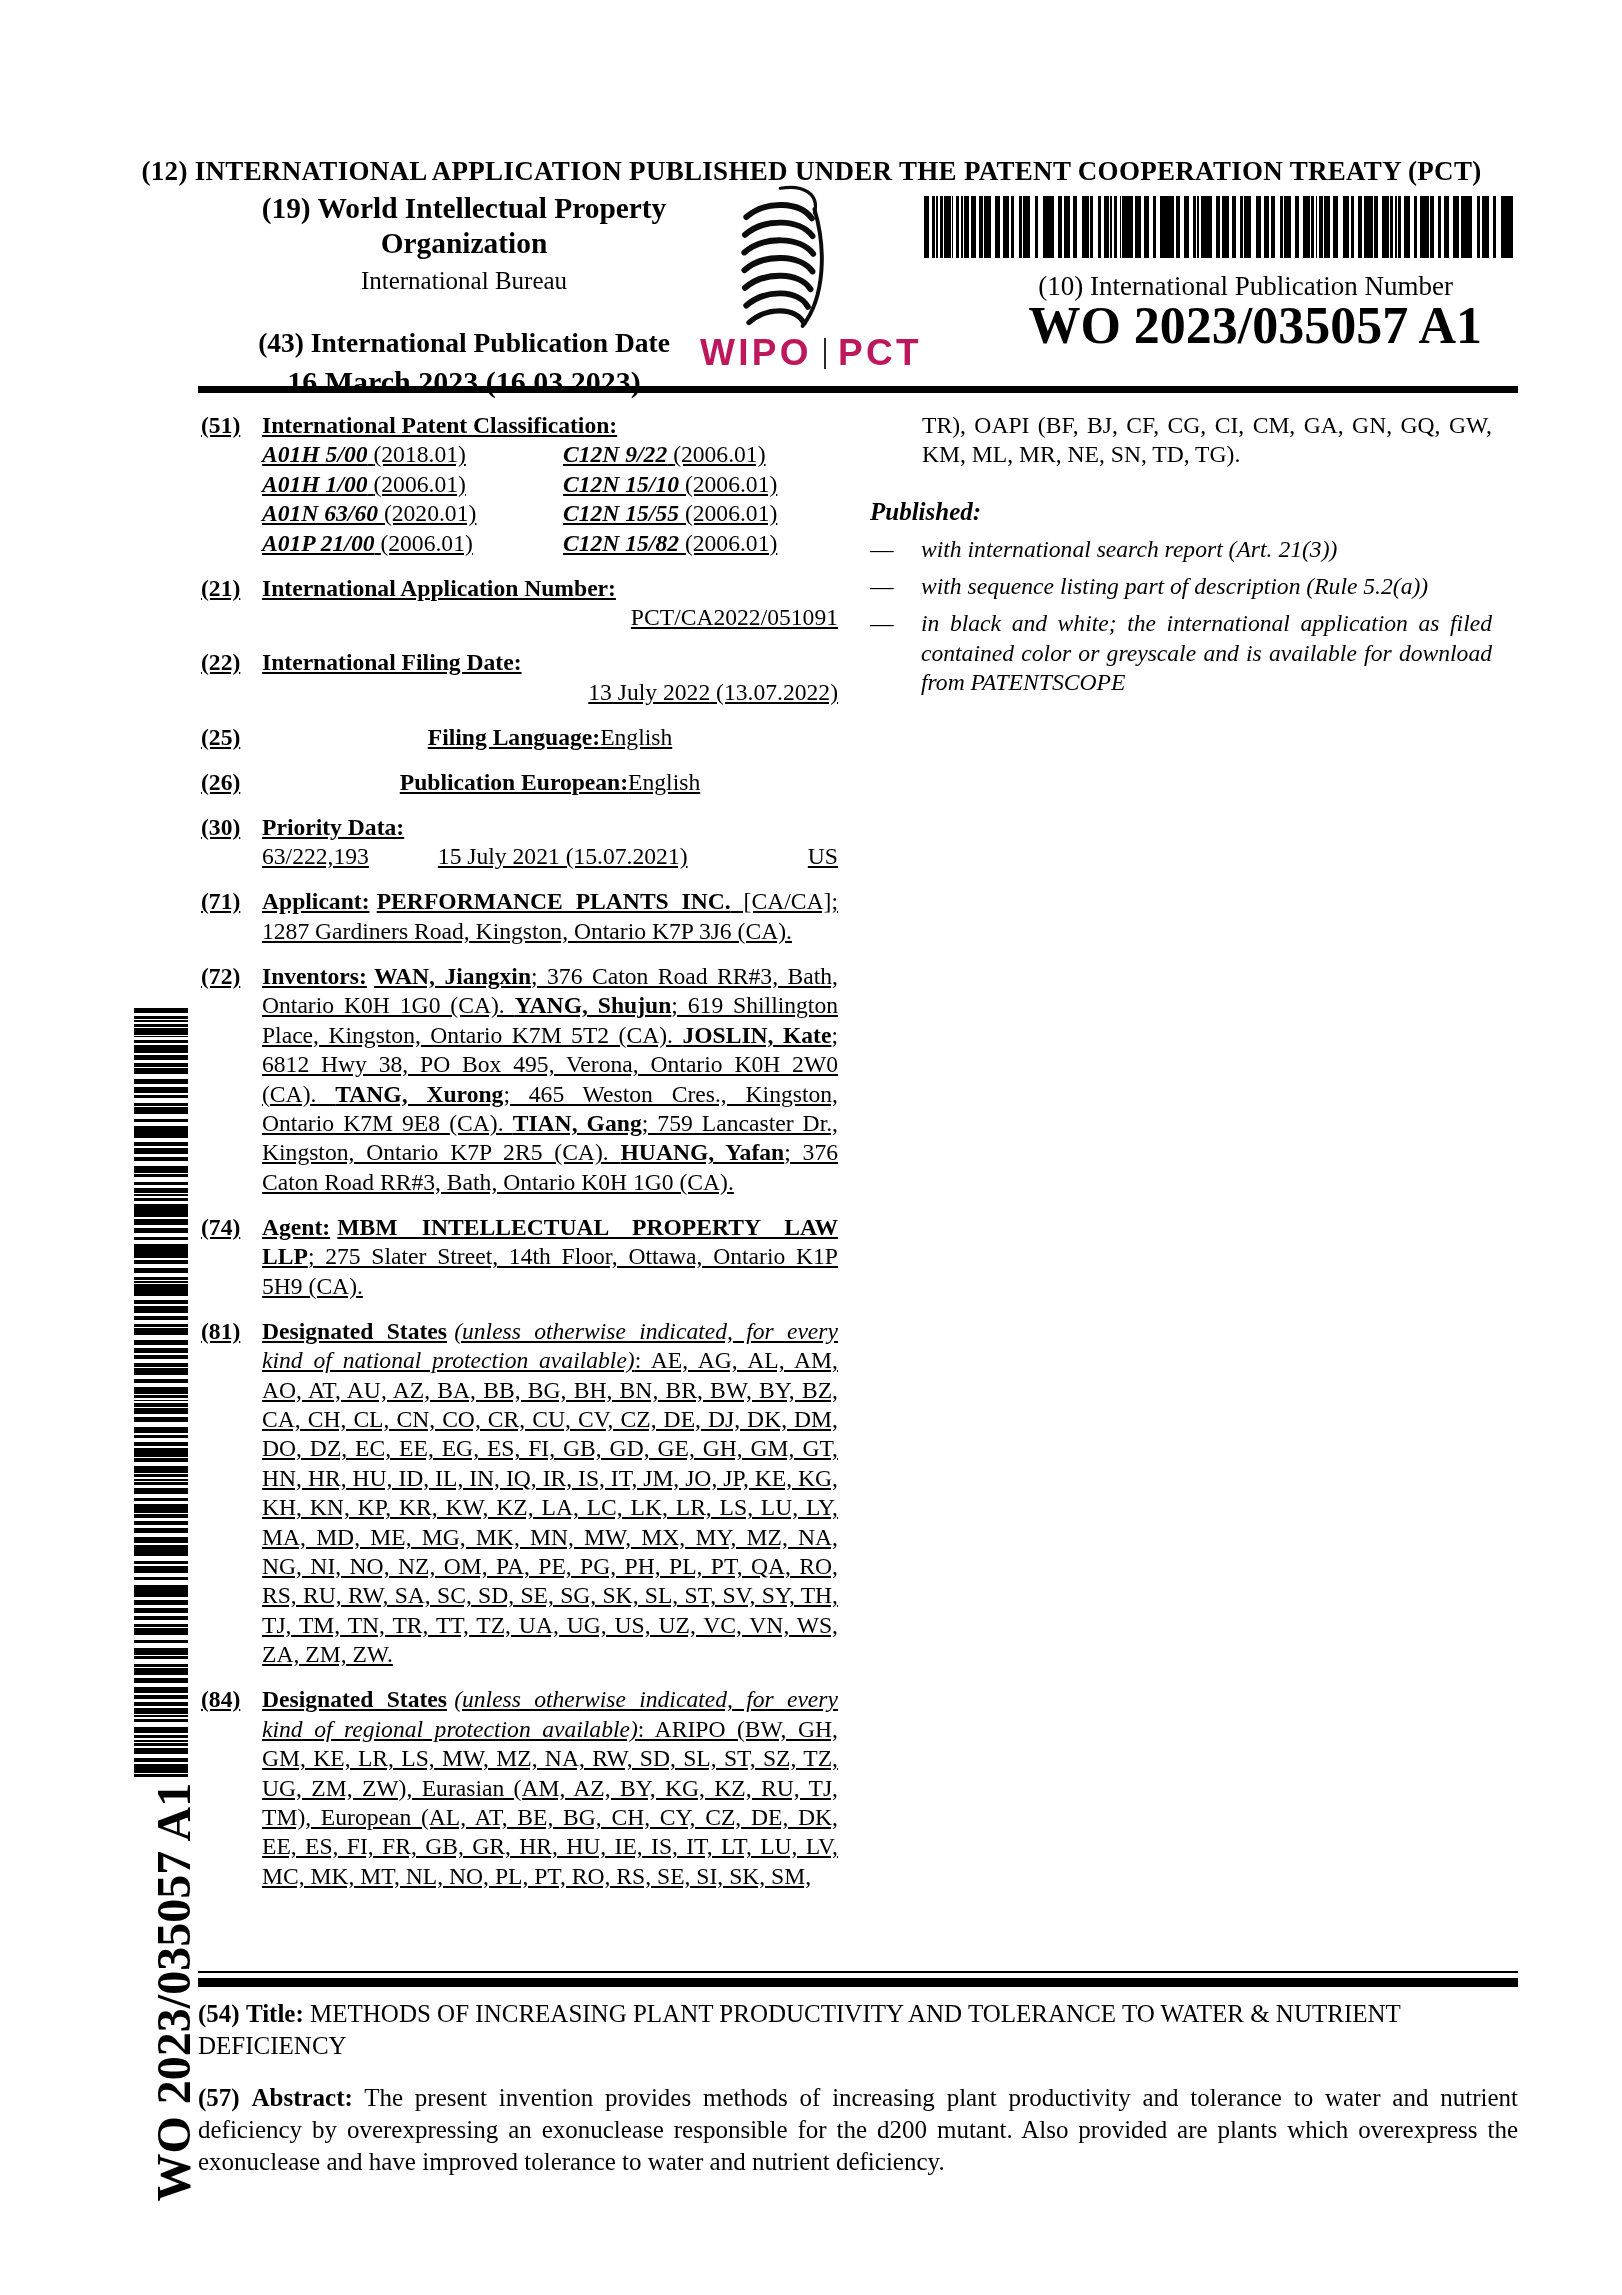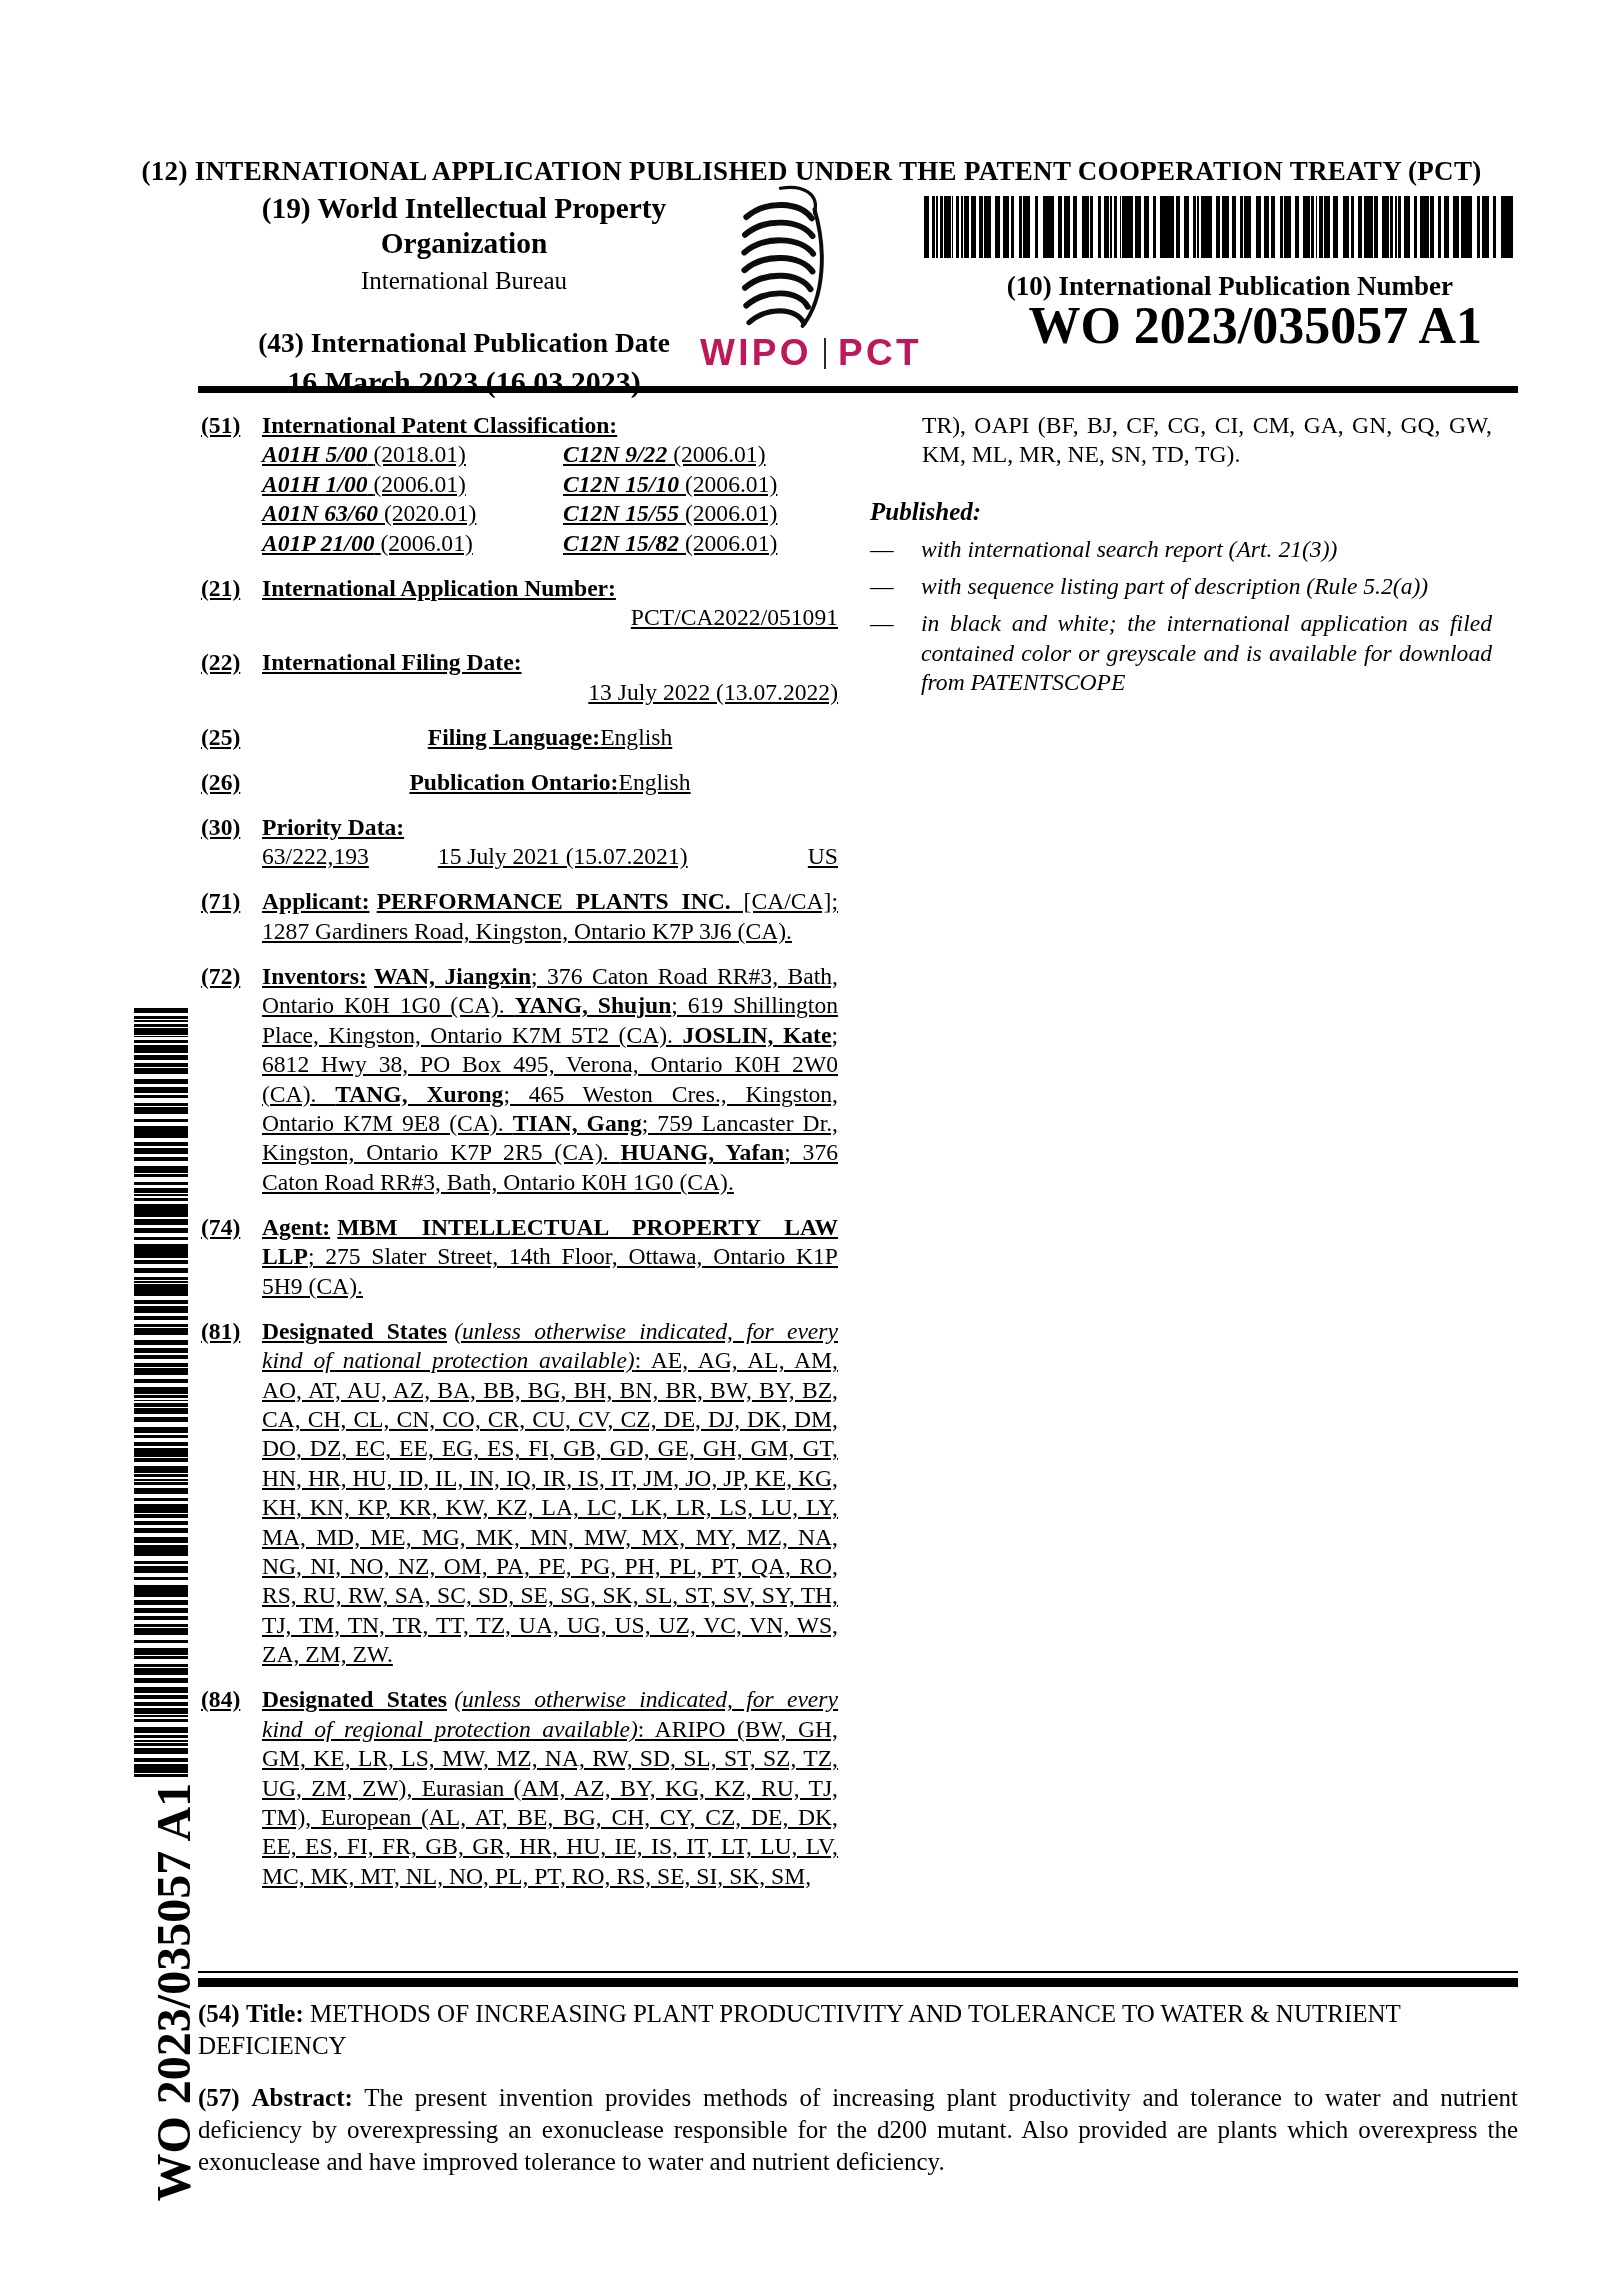--- a/index.html
+++ b/index.html
@@ -29,21 +29,21 @@
   .logo-sep { width:2.6px; height:31px; background:#2a2a2a; margin:0 11.8px; }
 
   .barcode-top {
     position:absolute; left:924px; top:196px; width:592px; height:62px;
     background:
       repeating-linear-gradient(90deg,#000 0 3.3px,rgba(0,0,0,0) 3.3px 7.9px),
       repeating-linear-gradient(90deg,#000 0 2px,rgba(0,0,0,0) 2px 12.4px),
       repeating-linear-gradient(90deg,#000 0 5.2px,rgba(0,0,0,0) 5.2px 20px),
       repeating-linear-gradient(90deg,#000 0 1.3px,rgba(0,0,0,0) 1.3px 28px);
   }
-  .pubnum-label { position:absolute; left:916px; top:271px; width:537px; text-align:right; font-weight:bold; font-size:27px; }
+  .pubnum-label { position:absolute; left:916px; top:271px; width:537px; text-align:right; font-weight:normal; font-size:27px; }
   .pubnum      { position:absolute; left:883px; top:296px; width:599px; text-align:right; font-weight:bold; font-size:52px; }
 
   .rule-top { position:absolute; left:198px; top:386px; width:1320px; height:7.2px; background:#000; }
 
   
   .col { position:absolute; top:411px; font-size:23.6px; line-height:29.4px; }
   .col-left  { left:201px;  width:637px; }
   .col-right { left:870px; width:622px; }
 
   .sec { display:flex; margin-top:15.7px;text-decoration:underline; }
@@ -180,21 +180,21 @@
       <div class="num">(25)</div>
       <div class="body inline-field">
         <span class="lbl">Filing Language:</span>
         <span>English</span>
       </div>
     </div>
 
     <div class="sec">
       <div class="num">(26)</div>
       <div class="body inline-field">
-        <span class="lbl">Publication Ontario:</span>
+        <span class="lbl">Publication European:</span>
         <span>English</span>
       </div>
     </div>
 
     <div class="sec">
       <div class="num">(30)</div>
       <div class="body">
         <div class="lbl">Priority Data:</div>
         <div class="prio-row">
           <span>63/222,193</span>

